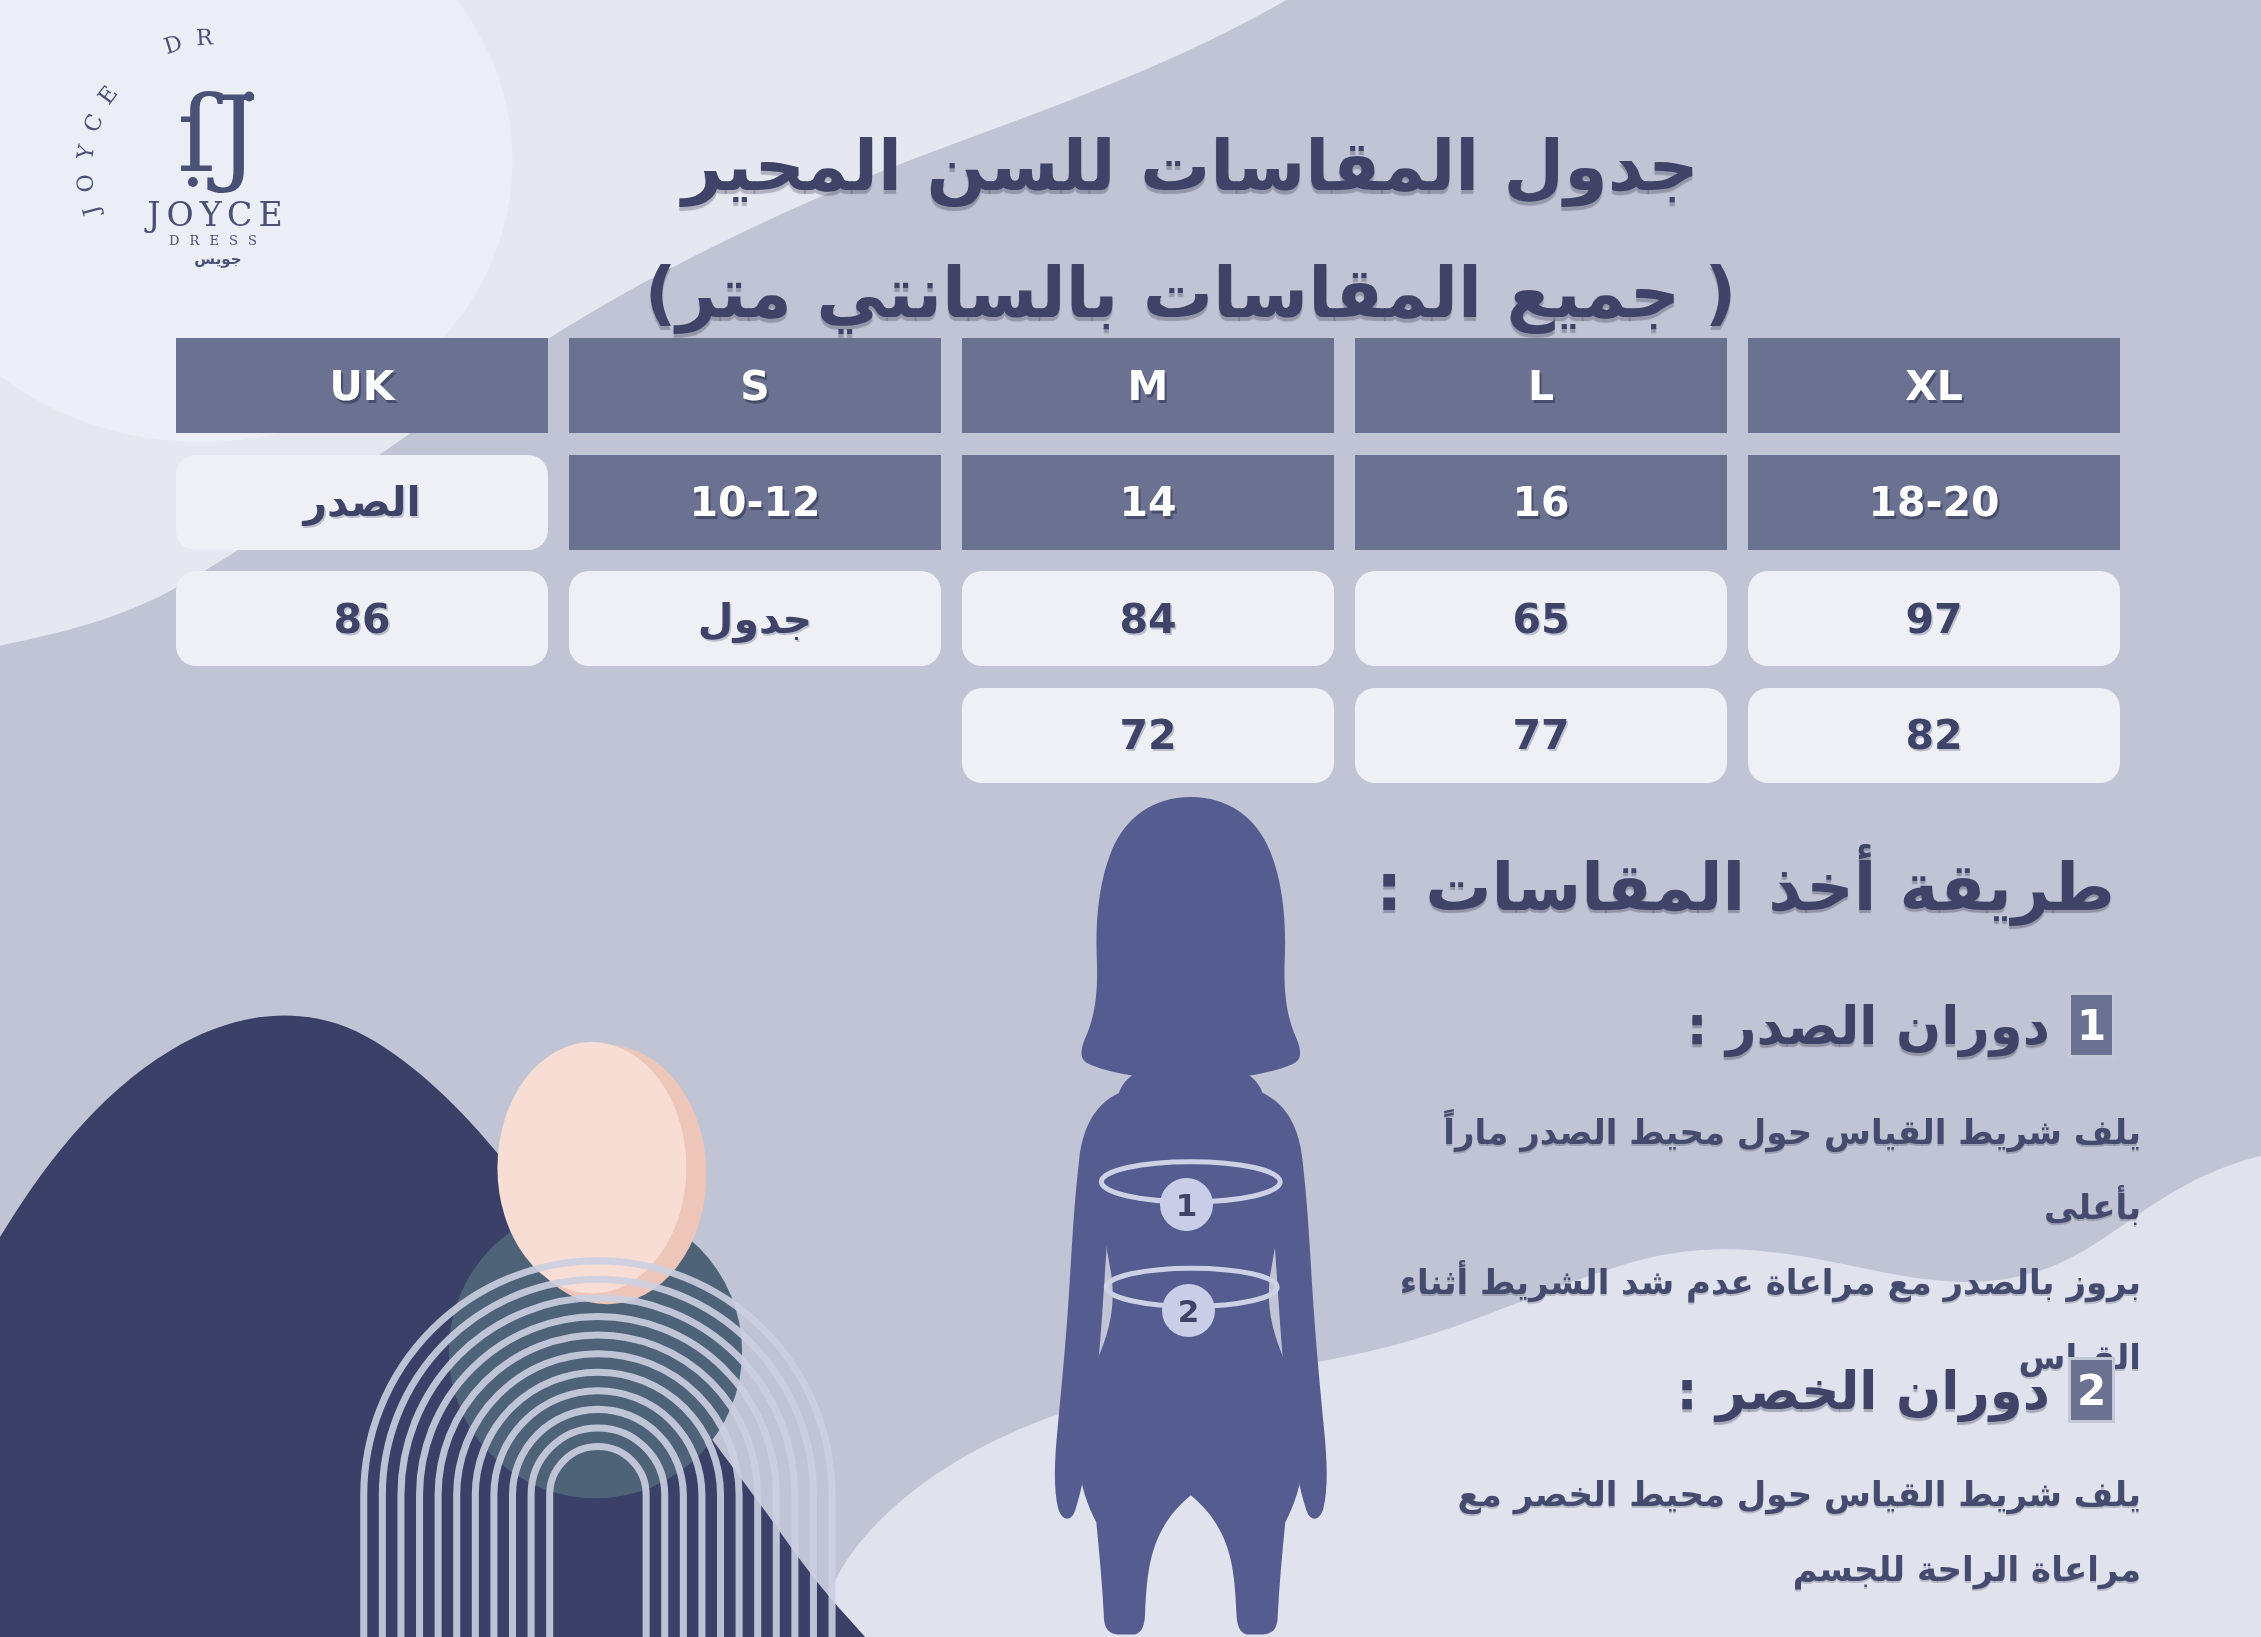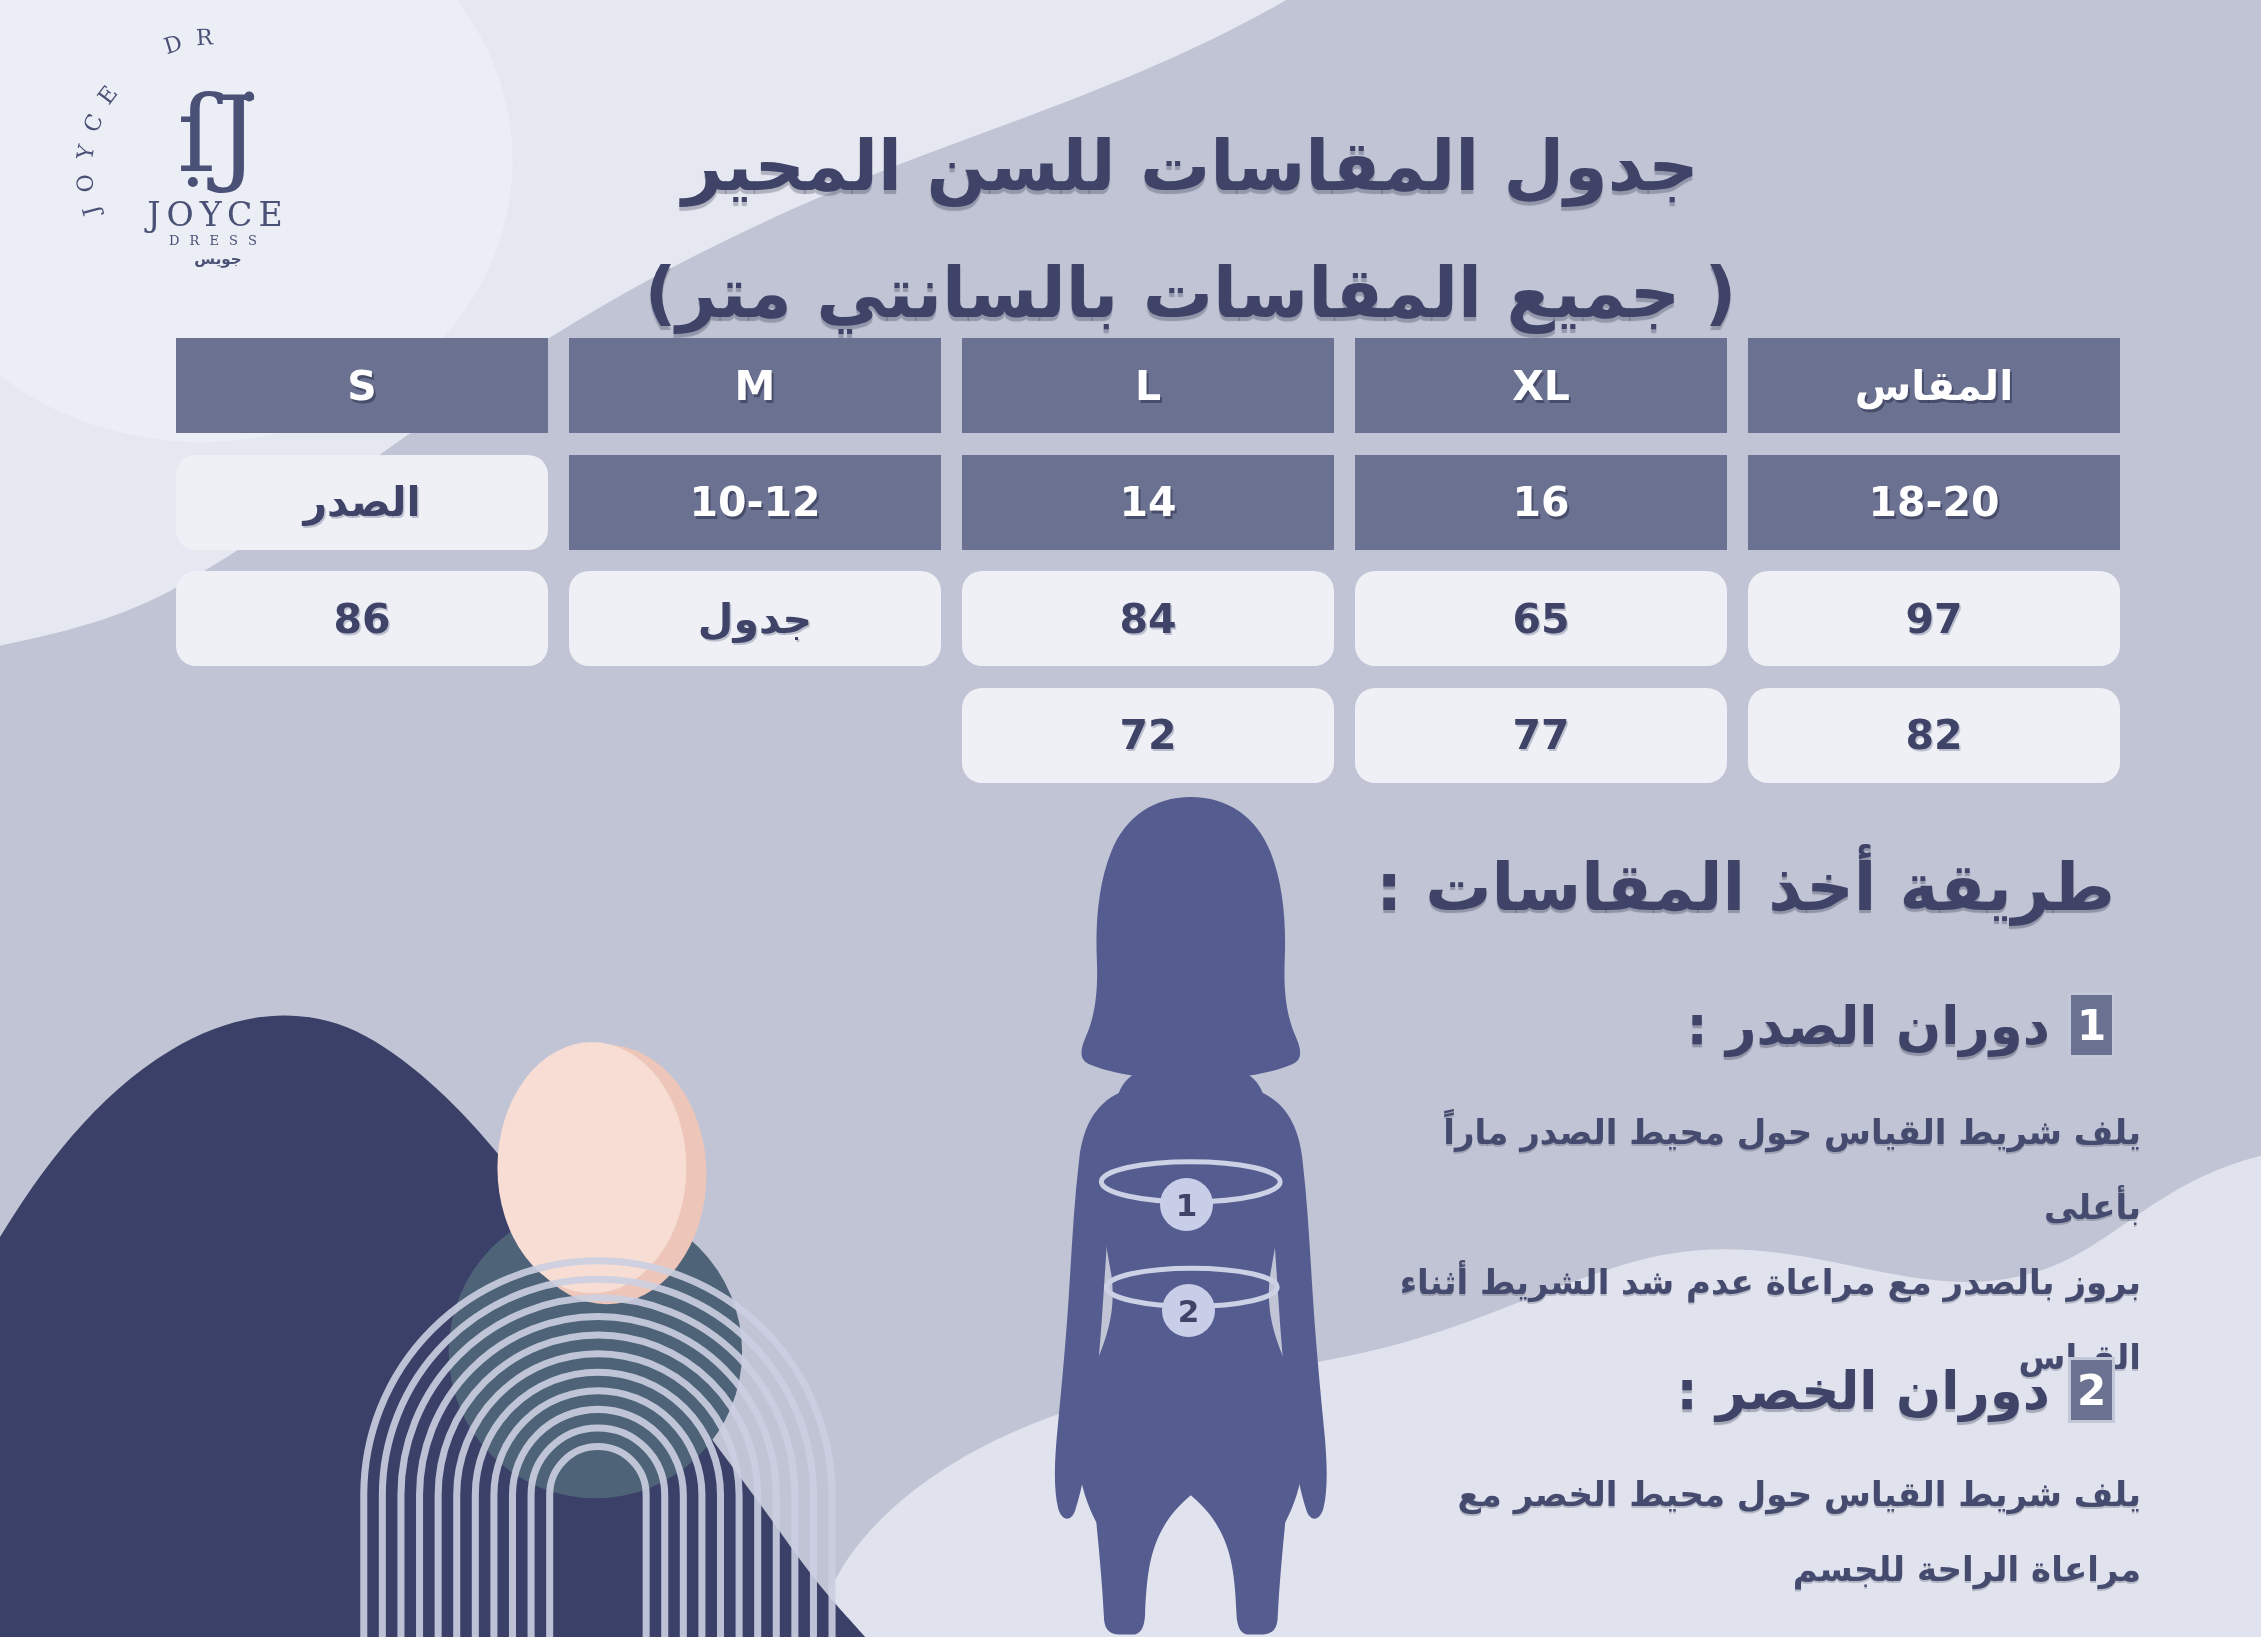--- a/index.html
+++ b/index.html
@@ -160,26 +160,26 @@
     <text x="350" y="478" text-anchor="middle" style="font-family:'DejaVu Serif',serif;font-size:26px;letter-spacing:20px;fill:#4a5176">DRESS</text>
     <text x="350" y="516" text-anchor="middle" style="font-family:'DejaVu Sans',sans-serif;font-weight:bold;font-size:30px;fill:#4a5176">جويس</text>
   </svg>
 
   <div class="title">
     <div>جدول المقاسات  للسن المحير</div>
     <div>( جميع المقاسات بالسانتي متر)</div>
   </div>
 
   <div class="size-table">
-    <div class="cell dark">المقاس</div>
     <div class="cell dark">XL</div>
     <div class="cell dark">L</div>
     <div class="cell dark">M</div>
     <div class="cell dark">S</div>
 
+    <div class="cell dark">UK</div>
     <div class="cell dark">18-20</div>
     <div class="cell dark">16</div>
     <div class="cell dark">14</div>
     <div class="cell dark">10-12</div>
 
     <div class="cell light">الصدر</div>
     <div class="cell light">97</div>
     <div class="cell light">65</div>
     <div class="cell light">84</div>
 

